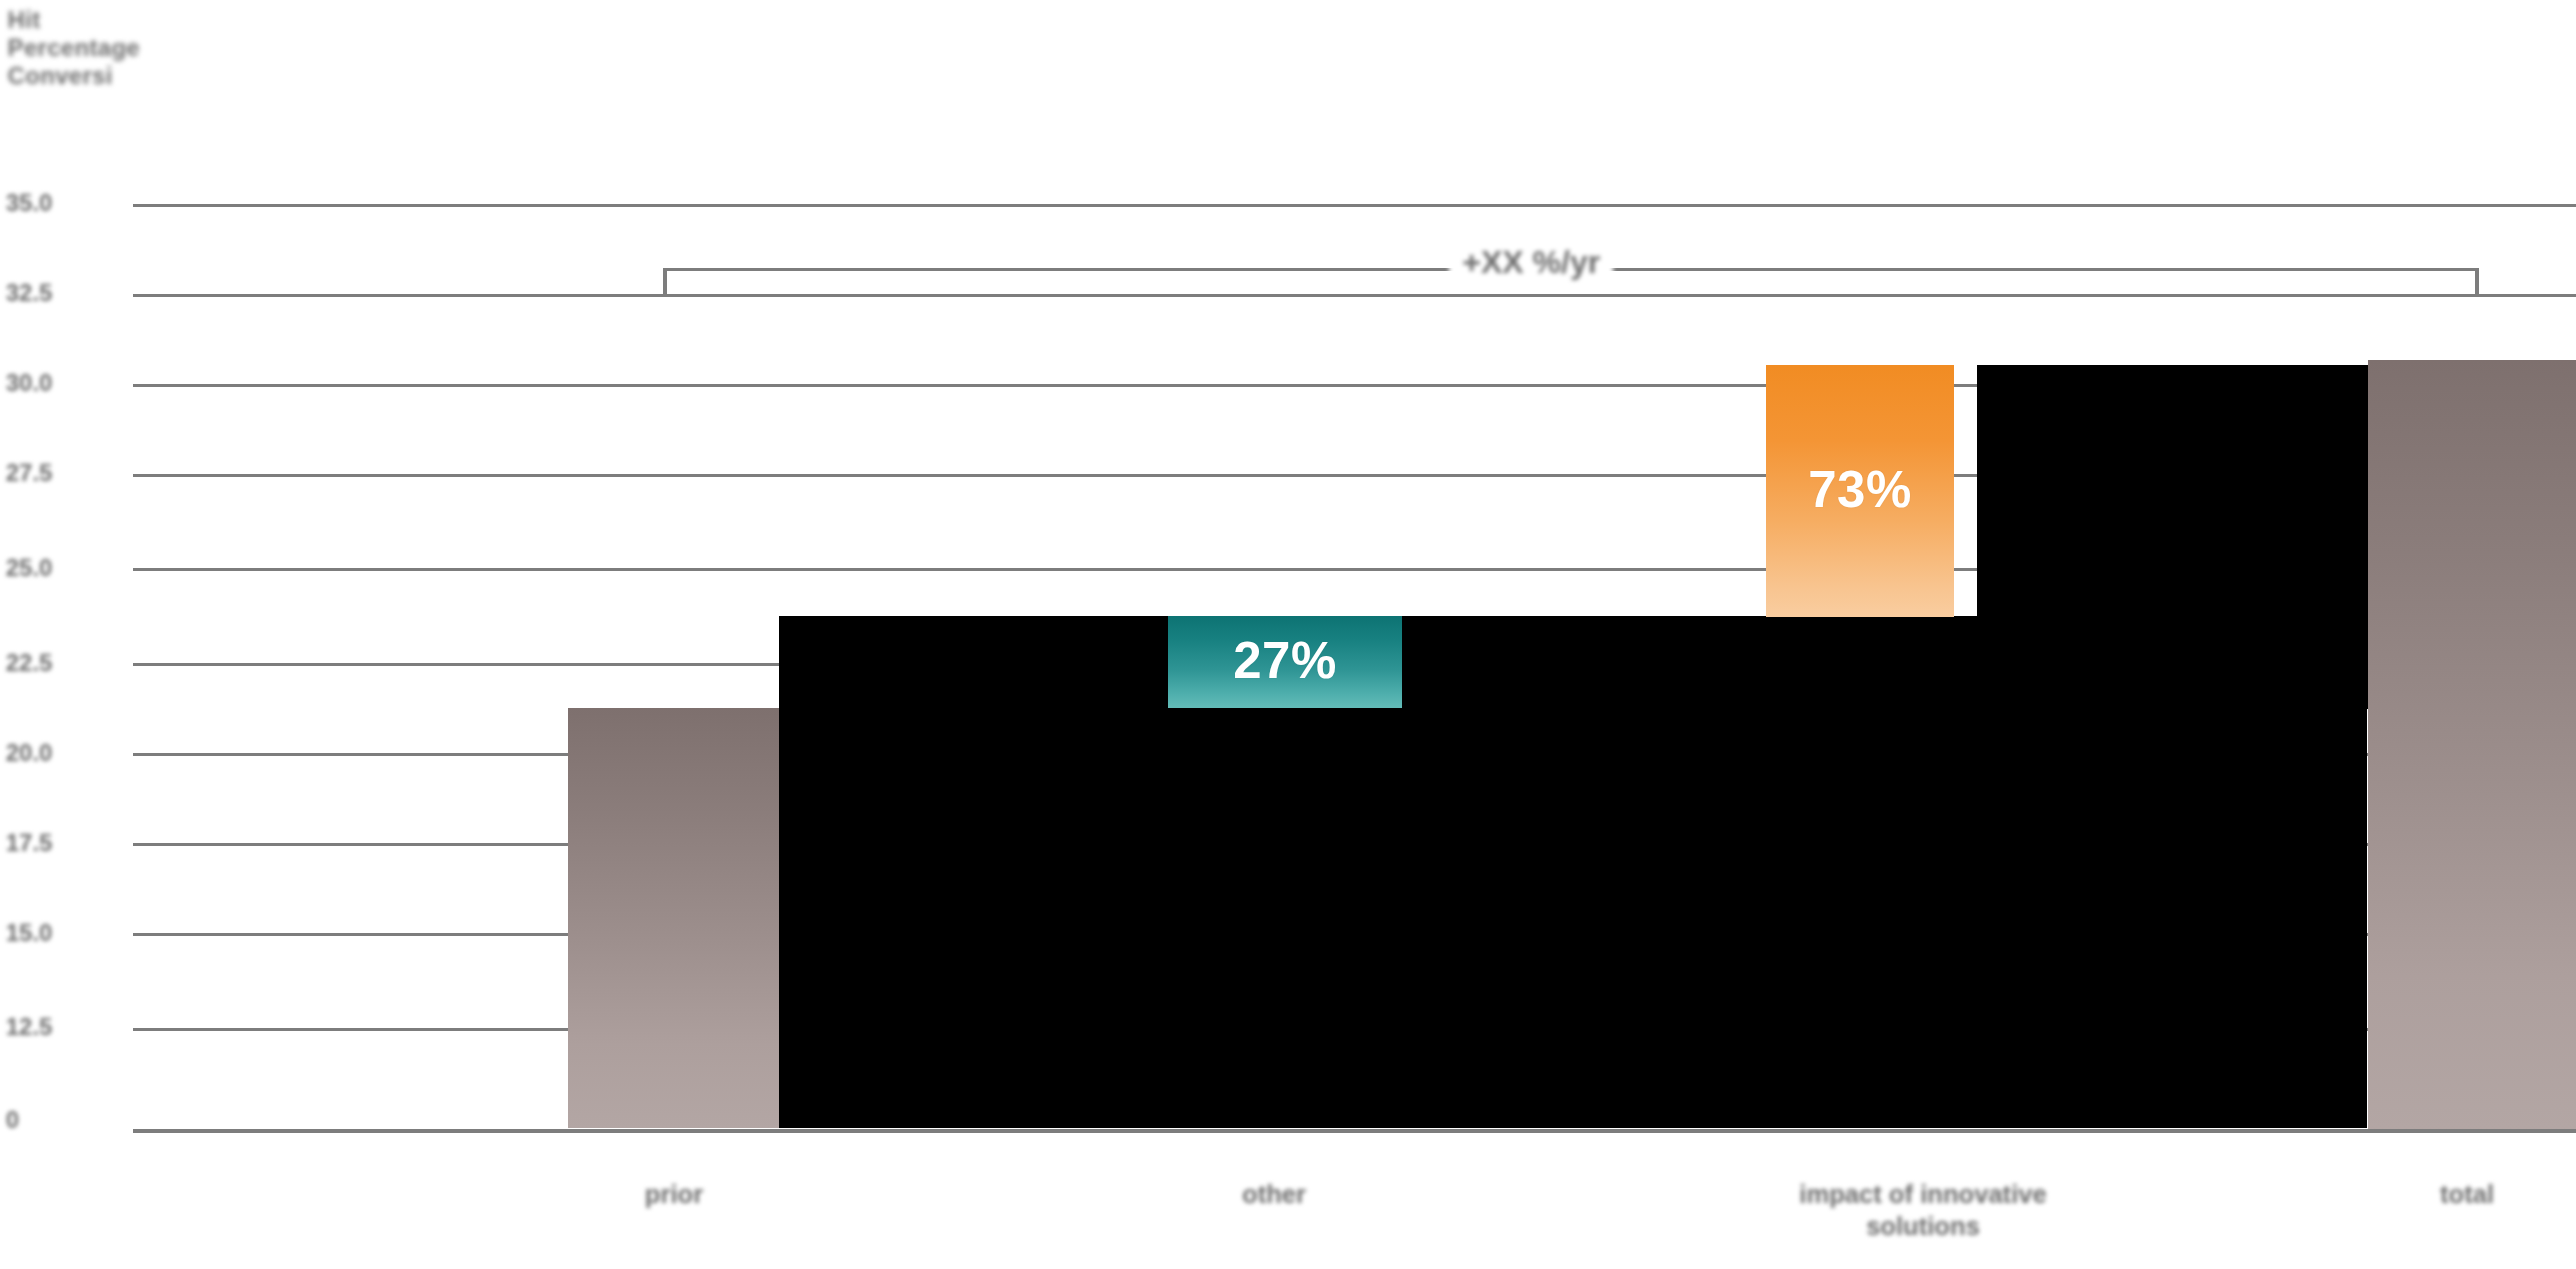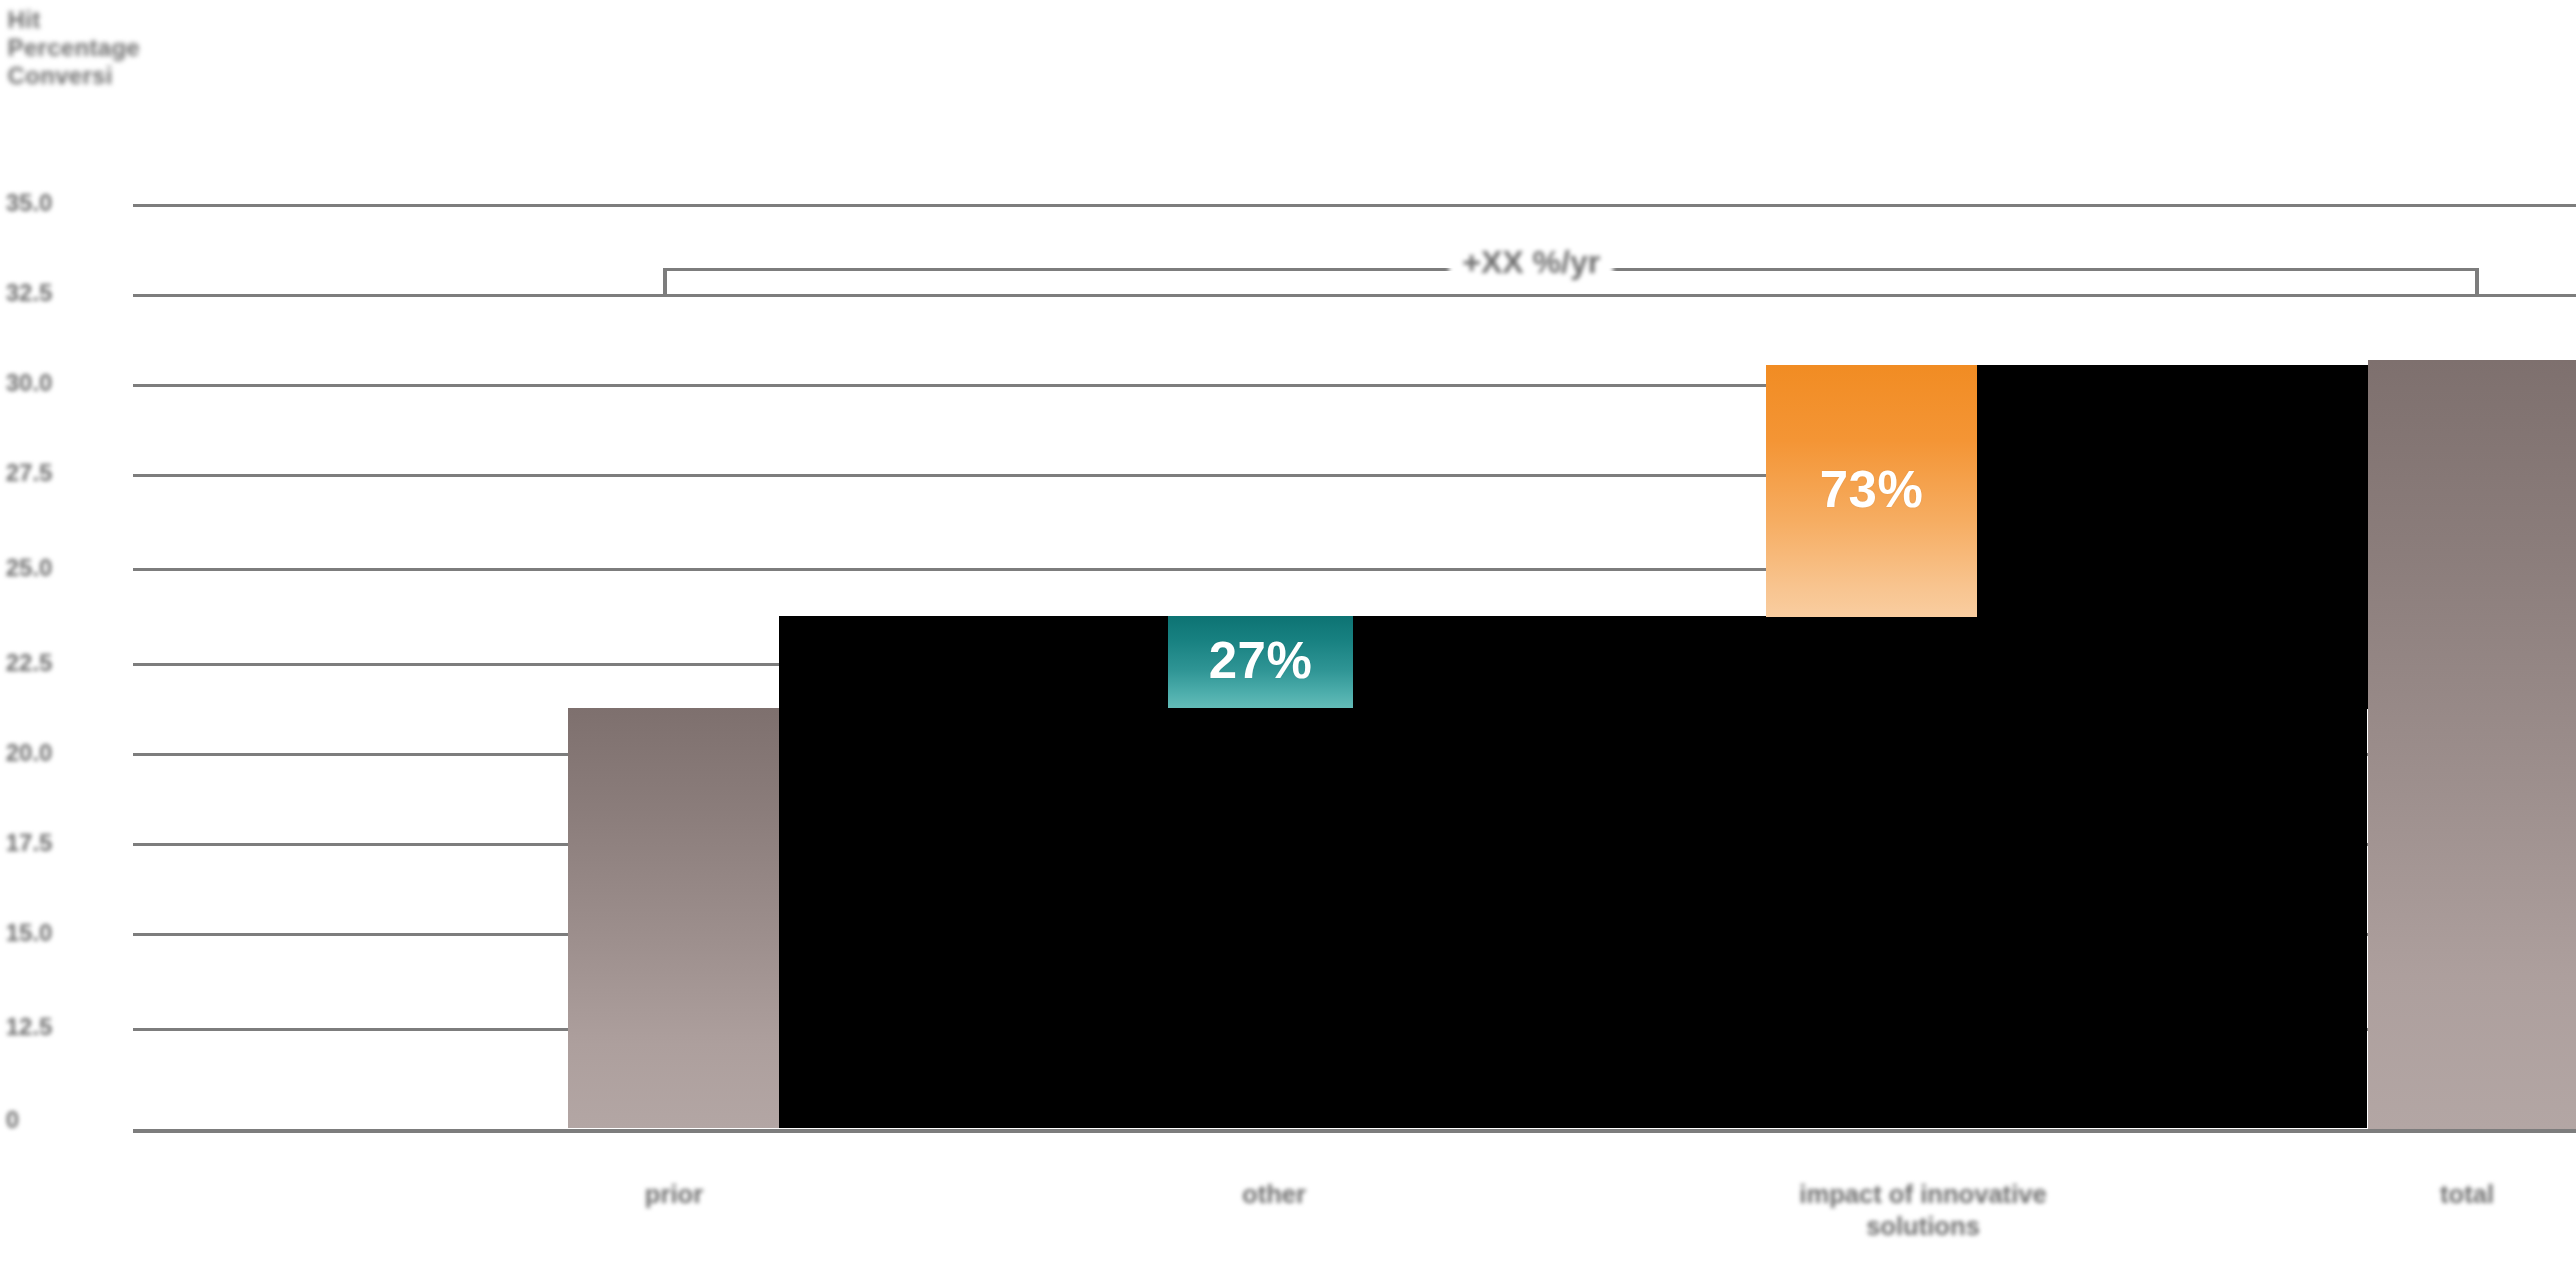--- a/index.html
+++ b/index.html
@@ -184,25 +184,25 @@
     <div class="ytick" style="top:1106px;">0</div>
 
     <div class="bar bar-taupe" style="left:568px; top:708px; width:211px; height:420px;"></div>
 
     <div class="bar bar-black" style="left:779px; top:708px; width:1588px; height:420px;"></div>
 
     <div class="bar bar-black" style="left:779px; top:616px; width:1588px; height:95px;"></div>
     <div class="bar bar-black" style="left:1378px; top:616px; width:990px; height:93px;"></div>
     <div class="bar bar-black" style="left:1977px; top:365px; width:391px; height:254px;"></div>
 
-    <div class="bar bar-orange" style="left:1766px; top:365px; width:211px; height:252px;">
+    <div class="bar bar-orange" style="left:1766px; top:365px; width:188px; height:252px;">
       <div class="bar-label" style="top:99px;">73%</div>
     </div>
 
-    <div class="bar bar-teal" style="left:1168px; top:616px; width:185px; height:92px;">
+    <div class="bar bar-teal" style="left:1168px; top:616px; width:234px; height:92px;">
       <div class="bar-label" style="top:19px;">27%</div>
     </div>
 
     <div class="bar bar-taupe" style="left:2368px; top:360px; width:208px; height:769px;"></div>
 
     <div class="bracket" style="left:663px; top:268px; width:1816px;">
       <div class="tick-left"></div>
       <div class="tick-right"></div>
     </div>
     <div class="bracket-label" style="left:1449px; top:244px;">+XX %/yr</div>

